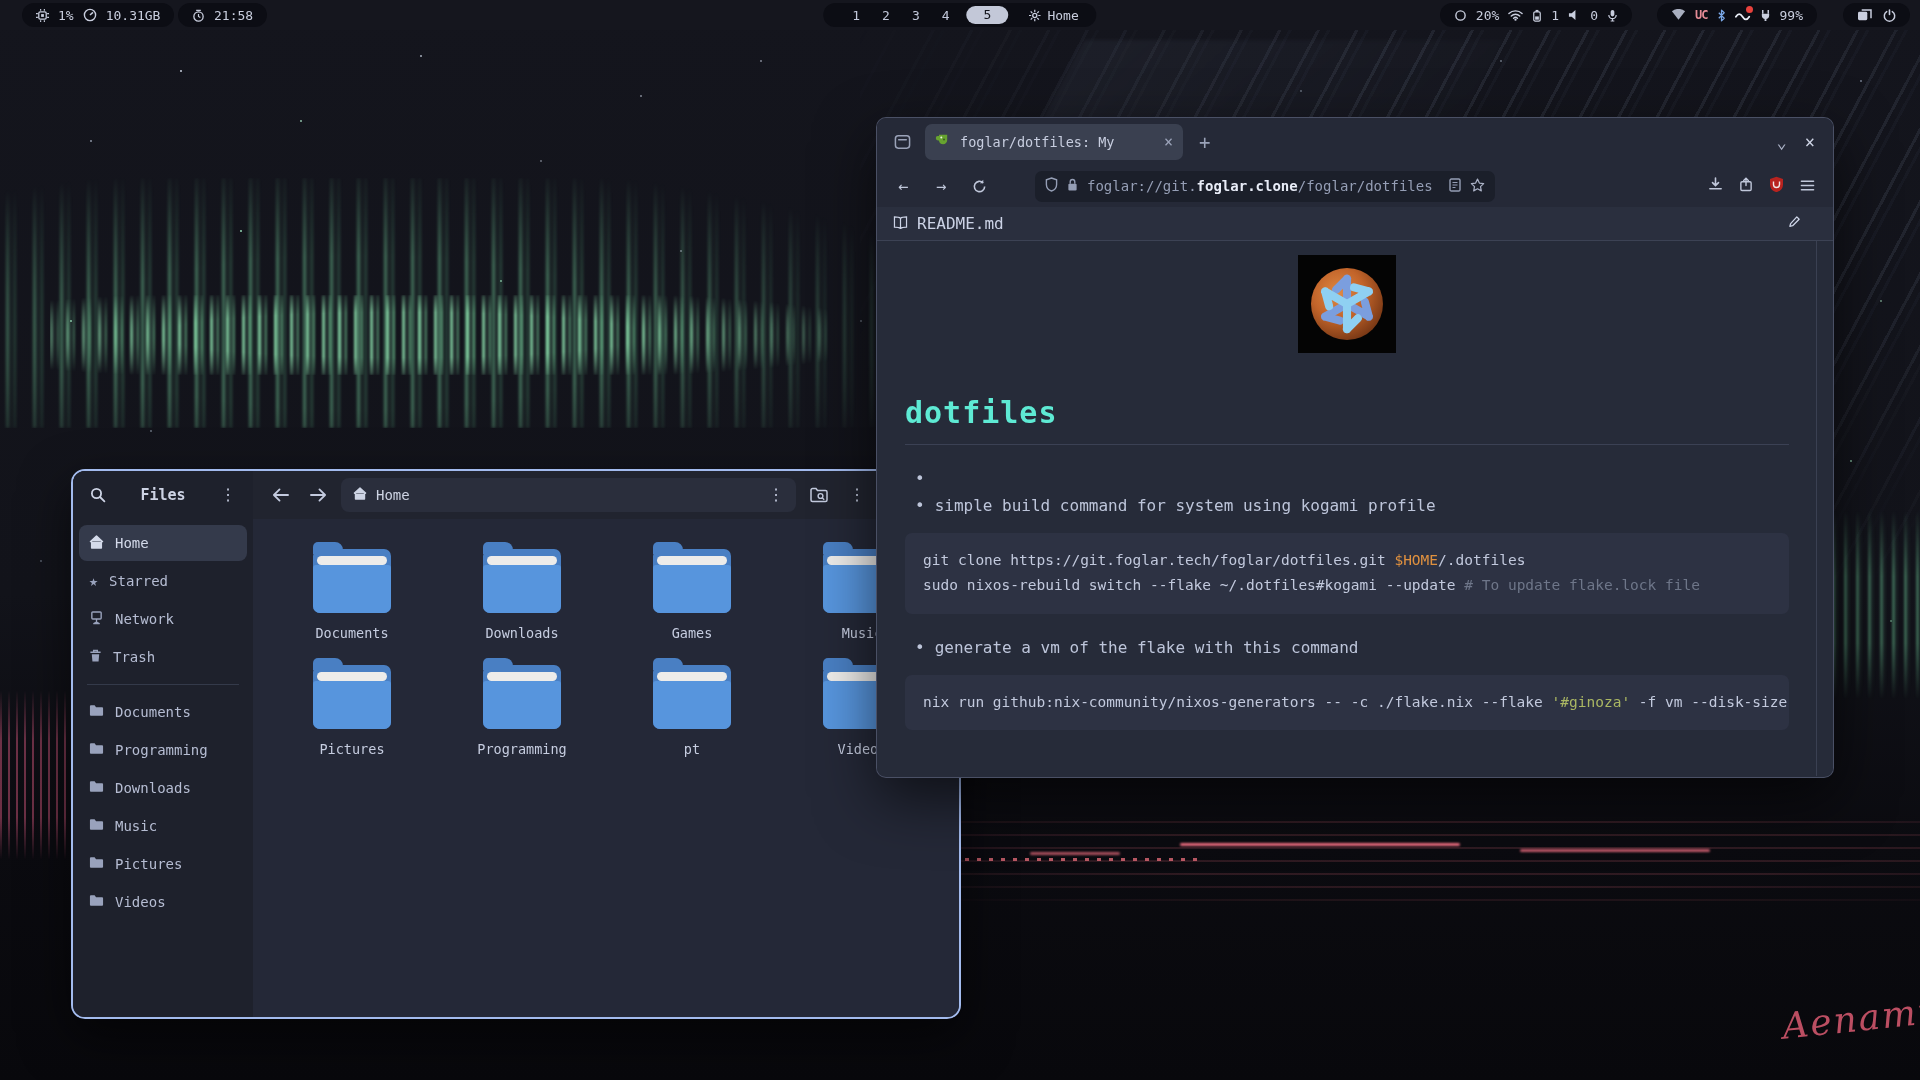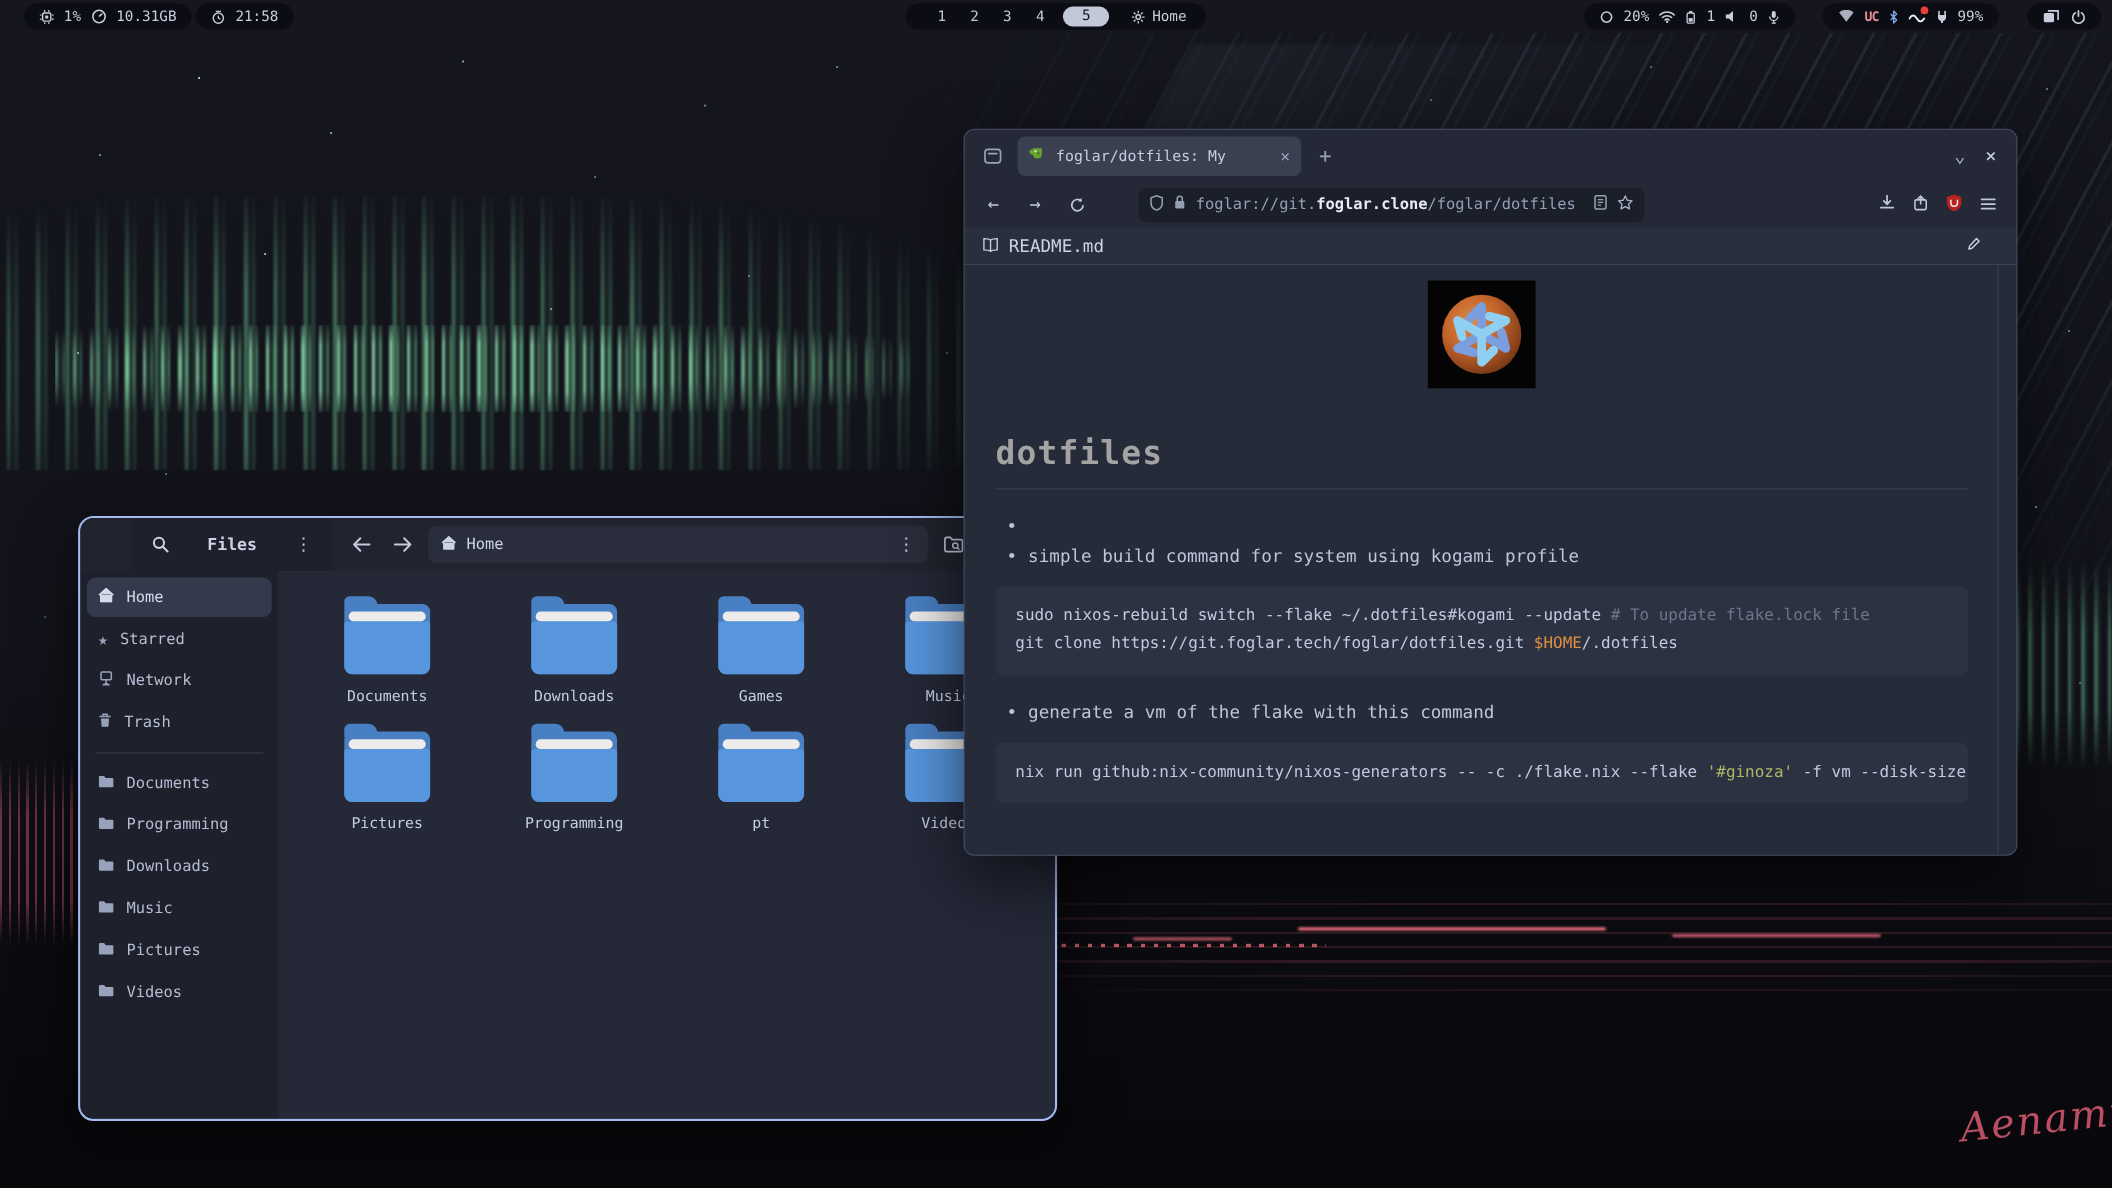--- a/index.html
+++ b/index.html
@@ -77,21 +77,21 @@
   .p-right1 { right:288px; }  .p-right2 { right:103px; }  .p-right3 { right:10px; gap:11px; }
   .uc-badge { color:#e58b96; font-weight:bold; font-size:12px; letter-spacing:-1px; position:relative; }
   .dotred { position:absolute; width:7px; height:7px; background:#e8413c; border-radius:50%; right:-2px; top:-3px; }
   .tray-wave { position:relative; }
 
   
   .files-win { position:absolute; left:71px; top:469px; width:890px; height:550px;
     border:2px solid #a3bbee; border-radius:14px; overflow:hidden; z-index:10;
     background:#242837; box-shadow:0 18px 50px rgba(0,0,0,.55); color:#bac2d8; font-size:14px; }
   .f-header { position:absolute; left:0; top:0; right:0; height:48px; background:#21242f; display:flex; }
-  .f-head-left { width:180px; height:48px; background:#1e212c; display:flex; align-items:center; padding:0 10px; gap:24px;margin-left:48px; }
+  .f-head-left { width:180px; height:48px; background:#1e212c; display:flex; align-items:center; padding:0 10px; gap:24px; }
   .f-title { font-weight:bold; font-size:15px; color:#cdd3e4; flex:1; text-align:center; }
   .f-head-main { flex:1; display:flex; align-items:center; gap:8px; padding:0 12px; }
   .iconbtn { width:30px; height:30px; border-radius:7px; display:flex; align-items:center; justify-content:center;
     color:#c3cade; background:transparent; }
   .kebab { font-size:16px; color:#c3cade; line-height:1; }
   .pathbar { height:34px; background:#2a2e3c; border-radius:8px; display:flex; align-items:center;
     gap:9px; padding:0 12px; width:455px; color:#ced4e4; }
   .pathbar .spacer { flex:1; }
   .f-sidebar { position:absolute; left:0; top:48px; bottom:0; width:180px; background:#1e212c; padding:6px 6px; }
   .s-item { display:flex; align-items:center; gap:11px; height:36px; padding:0 10px; border-radius:8px;
@@ -131,21 +131,21 @@
   .readmebar { height:34px; background:#2a2f3e; border-bottom:1px solid #3c4254; display:flex; align-items:center;
     gap:9px; padding:0 16px; font-size:16px; color:#ccd3e6; }
   .readmebar .edit { margin-left:auto; margin-right:16px; }
   .content { position:relative; height:535px; background:#262b39; padding:12px 44px 0 28px; overflow:hidden; }
   .gutter { position:absolute; right:0; top:0; bottom:0; width:17px; border-left:1px solid #3a4052; }
   .logo-wrap { display:flex; justify-content:center; margin:2px 0 42px; }
   .logo { width:98px; height:98px; background:#040404; position:relative; }
   .planet { position:absolute; left:13px; top:13px; width:72px; height:72px; border-radius:50%;
     background:radial-gradient(circle at 38% 35%, #e08a44 0%, #c2642a 40%, #7c3a16 75%, #4a2009 100%); }
   .flake { position:absolute; left:13px; top:13px; }
-  .h1 { font-size:30px; font-weight:bold; color:#a3a3a3; letter-spacing:1px;margin-top:20px; }
+  .h1 { font-size:30px; font-weight:bold; color:#5eead4; letter-spacing:1px;margin-top:20px; }
   .hr { height:1px; background:#3b4154; margin:14px 0 24px; }
   .bullet { display:flex; gap:10px; font-size:16px; color:#bdc5da; margin:0 0 8px 10px; }
   .bullet b { color:#dde2f1; }
   .h2 { font-size:23px; font-weight:bold; color:#c3cbf2; margin:26px 0 22px; letter-spacing:.5px; }
   .code { background:#2d3243; border-radius:7px; padding:15px 18px; font-size:14.5px; line-height:1.75;
     color:#c2c9dd; margin:18px 0 24px; white-space:nowrap; overflow:hidden; }
   .tok-var { color:#e0913f; } .tok-com { color:#6e7689; } .tok-str { color:#aab763; }
 </style>
 </head>
 <body>
@@ -576,22 +576,22 @@
         <span>•</span>
       </div>
 
 
       <div class="bullet">
         <span>•</span>
         <span>simple build command for system using kogami profile</span>
       </div>
 
       <div class="code">
+        <div><span>git clone https://git.foglar.tech/foglar/dotfiles.git </span><span class="tok-var">$HOME</span><span>/.dotfiles</span></div>
         <div><span>sudo nixos-rebuild switch --flake ~/.dotfiles#kogami --update </span><span class="tok-com"># To update flake.lock file</span></div>
-        <div><span>git clone https://git.foglar.tech/foglar/dotfiles.git </span><span class="tok-var">$HOME</span><span>/.dotfiles</span></div>
       </div>
 
       <div class="bullet">
         <span>•</span>
         <span>generate a vm of the flake with this command</span>
       </div>
 
       <div class="code">
         <div><span>nix run github:nix-community/nixos-generators -- -c ./flake.nix --flake </span><span class="tok-str">'#ginoza'</span><span> -f vm --disk-size </span></div>
       </div>

